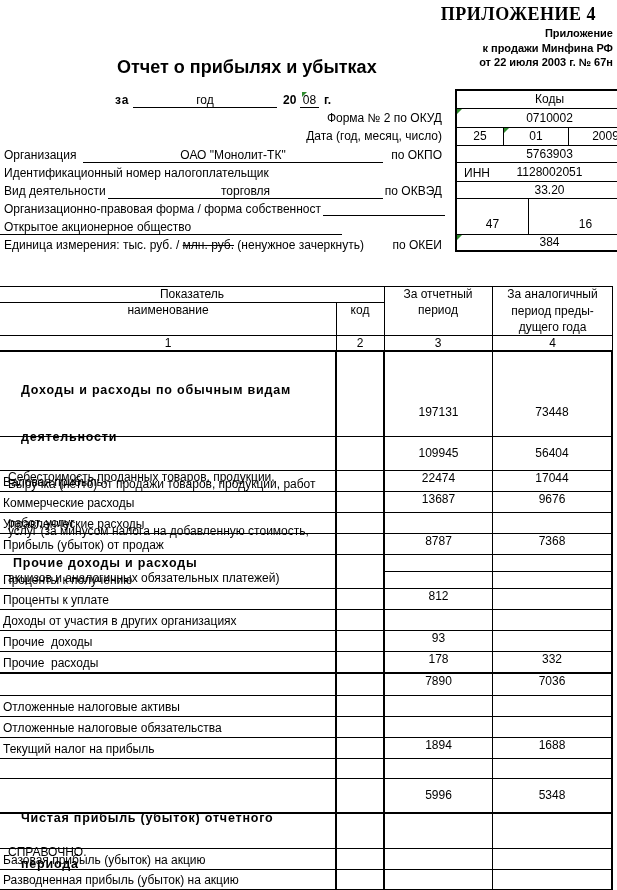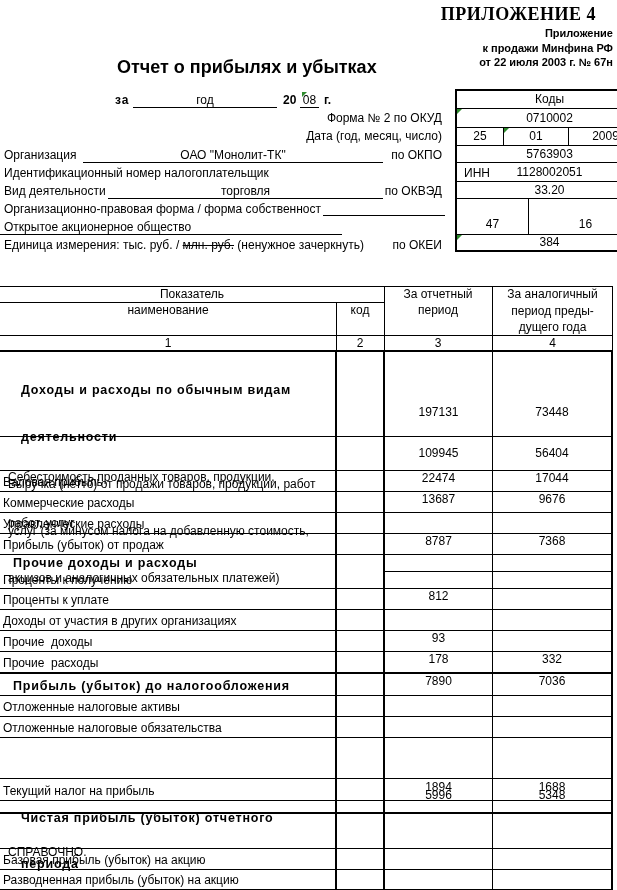--- a/index.html
+++ b/index.html
@@ -220,41 +220,40 @@
 </div>
 
 <div class="row thick" style="top:652px;height:22px;">
   <div class="cell c1">Прочие  расходы</div>
   <div class="cell c2"></div>
   <div class="cell c3">178</div>
   <div class="cell c4">332</div>
 </div>
 
 <div class="row" style="top:674px;height:22px;">
-  <div class="cell c1 sec">Прибыль (убыток) до налогообложения</div>
   <div class="cell c2"></div>
   <div class="cell c3">7890</div>
   <div class="cell c4">7036</div>
 </div>
 
 <div class="row" style="top:696px;height:21px;">
   <div class="cell c1">Отложенные налоговые активы</div>
   <div class="cell c2"></div>
   <div class="cell c3"></div>
   <div class="cell c4"></div>
 </div>
 
 <div class="row" style="top:717px;height:21px;">
   <div class="cell c1">Отложенные налоговые обязательства</div>
   <div class="cell c2"></div>
   <div class="cell c3"></div>
   <div class="cell c4"></div>
 </div>
 
-<div class="row" style="top:780px;height:21px;">
+<div class="row" style="top:738px;height:21px;">
   <div class="cell c1">Текущий налог на прибыль</div>
   <div class="cell c2"></div>
   <div class="cell c3">1894</div>
   <div class="cell c4">1688</div>
 </div>
 
 <div class="row" style="top:759px;height:20px;">
   <div class="cell c1"></div>
   <div class="cell c2"></div>
   <div class="cell c3"></div>

